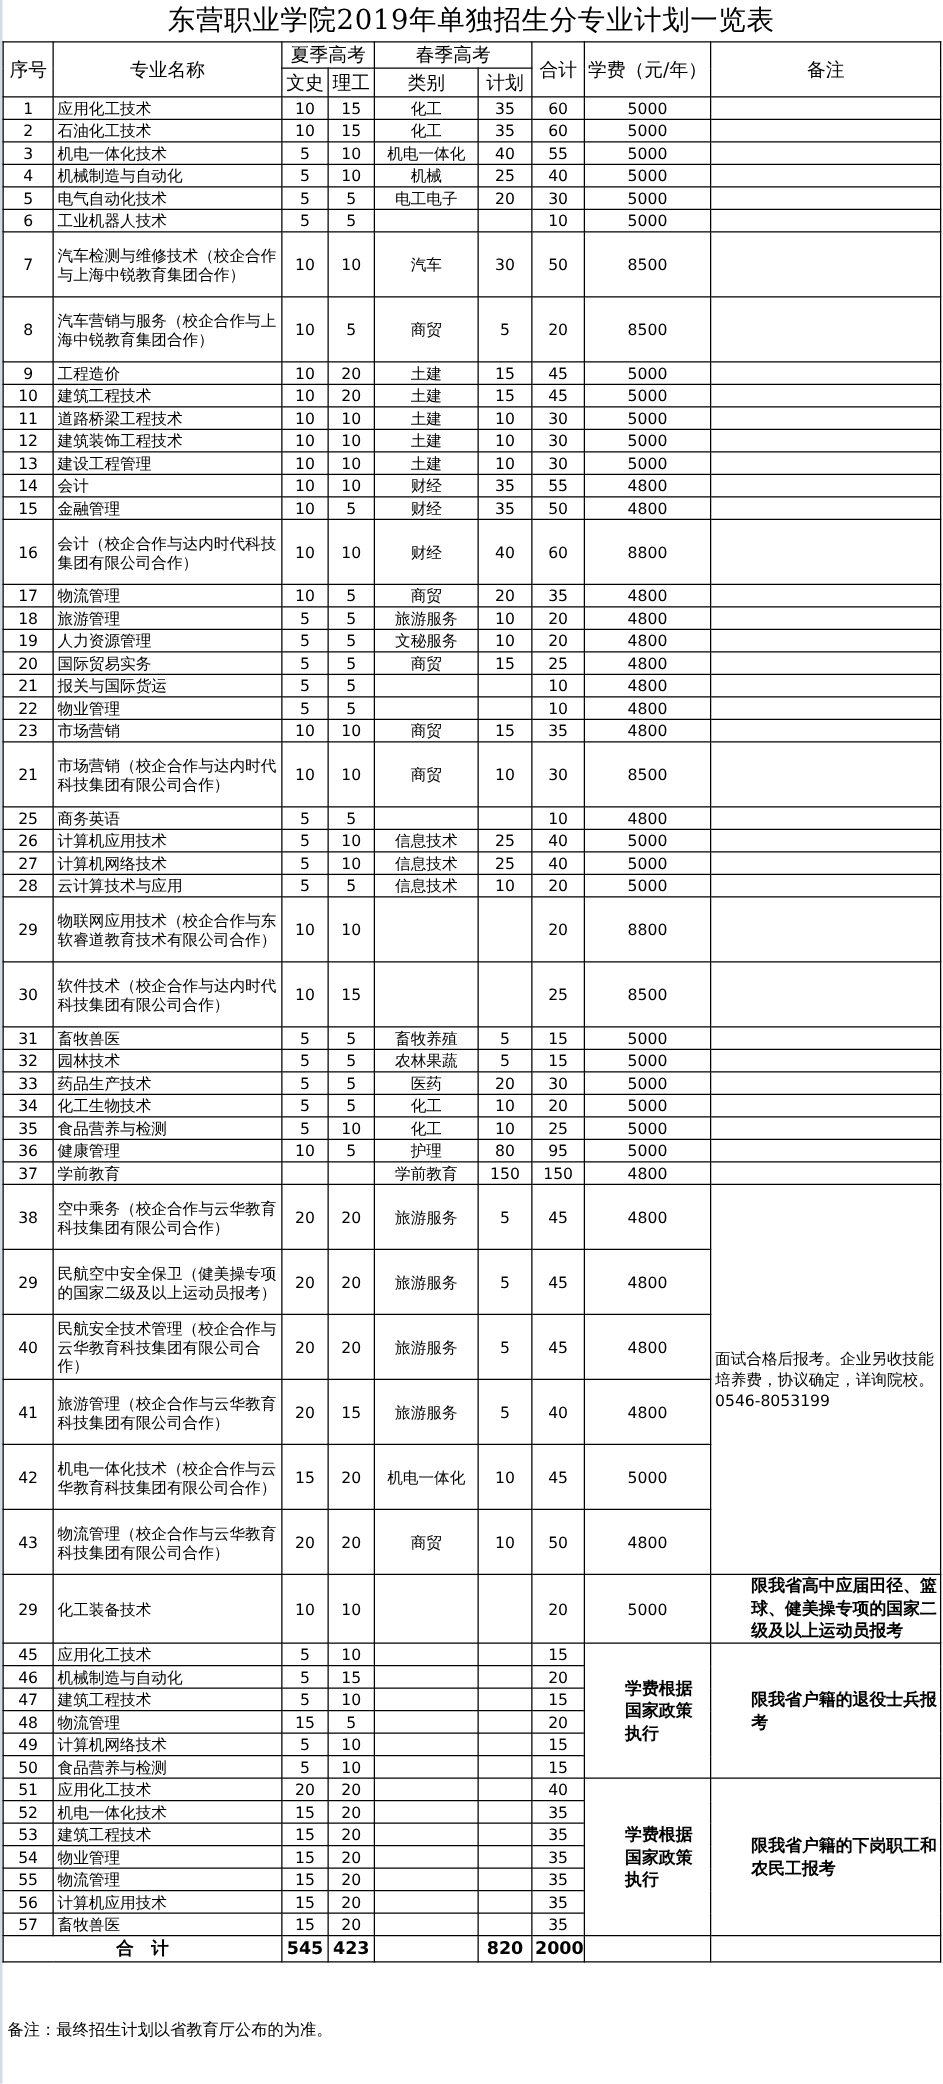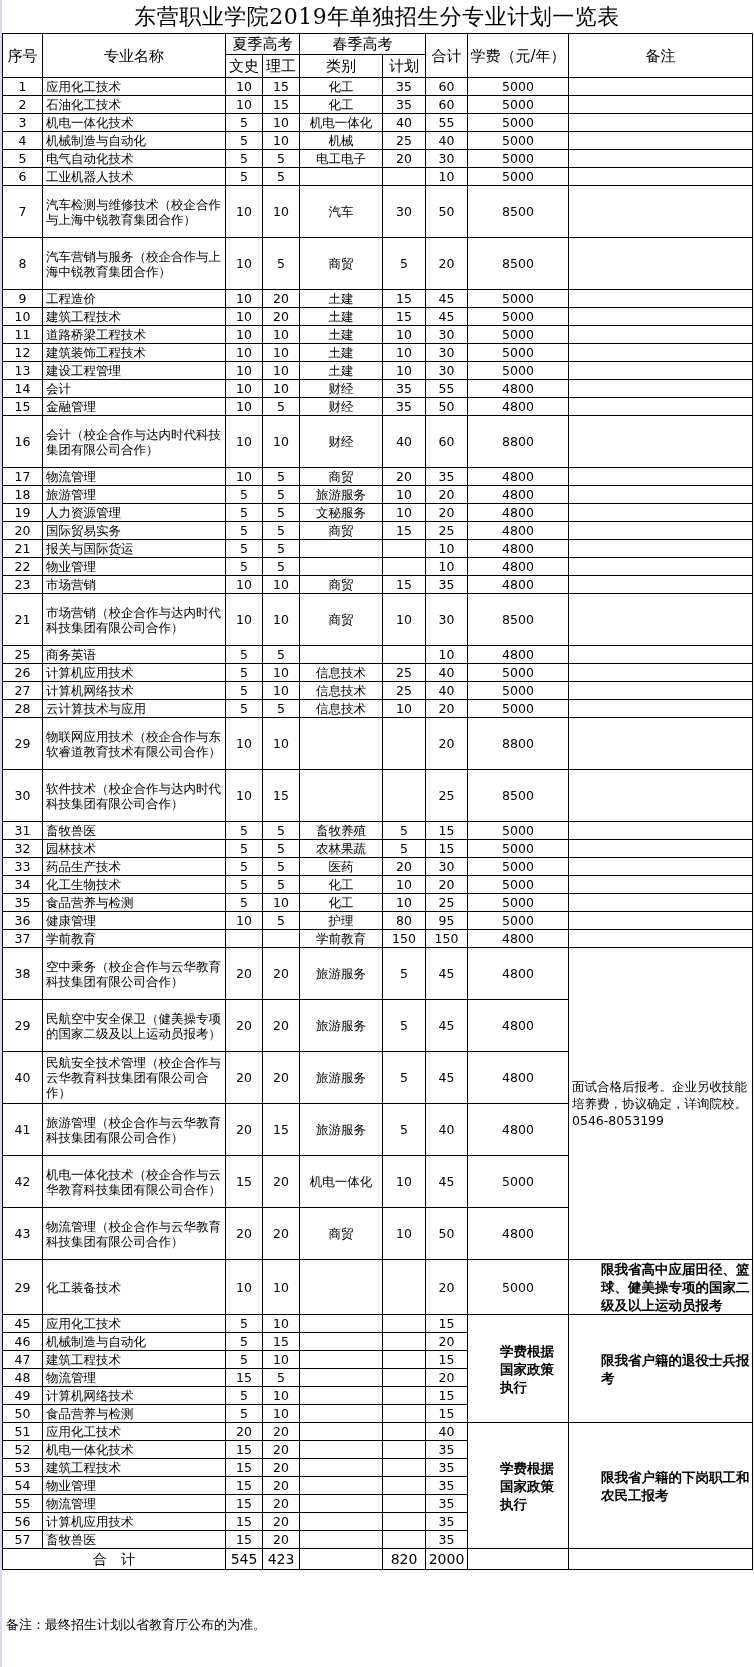--- a/index.html
+++ b/index.html
@@ -8,21 +8,21 @@
   .title{position:absolute;left:2px;top:0;width:750px;height:33px;text-align:center;font-family:"DejaVu Serif",serif;font-weight:normal;font-size:22px;line-height:33px;letter-spacing:0.5px;}
   table{position:absolute;left:2px;top:33px;border-collapse:collapse;table-layout:fixed;width:750px;}
   td,th{border:1px solid #000;font-size:12.5px;padding:0 2px;line-height:15px;font-weight:normal;overflow:hidden;}
   th{font-size:15px;line-height:18px;}
   td.c{text-align:center;}
   td.name{text-align:left;padding-left:3px;}
   td.note{text-align:left;vertical-align:middle;font-size:12.5px;line-height:17px;padding-left:3px;}
   td.bold{font-weight:bold;font-size:13.5px;line-height:18px;padding-left:32px;}
   tr.r1 td{height:17px;}
   tr.r3 td{height:51px;}
-  tr.total td{font-weight:normal;height:20px;font-size:14px;}
+  tr.total td{font-weight:bold;height:20px;font-size:14px;}
   .footer{position:absolute;left:2px;top:1610px;width:750px;height:30px;font-size:13px;line-height:30px;padding-left:4px;}
 </style>
 </head>
 <body>
 
 <div class="edge-left"></div>
 
 <div class="title">东营职业学院2019年单独招生分专业计划一览表</div>
 
 <table>

